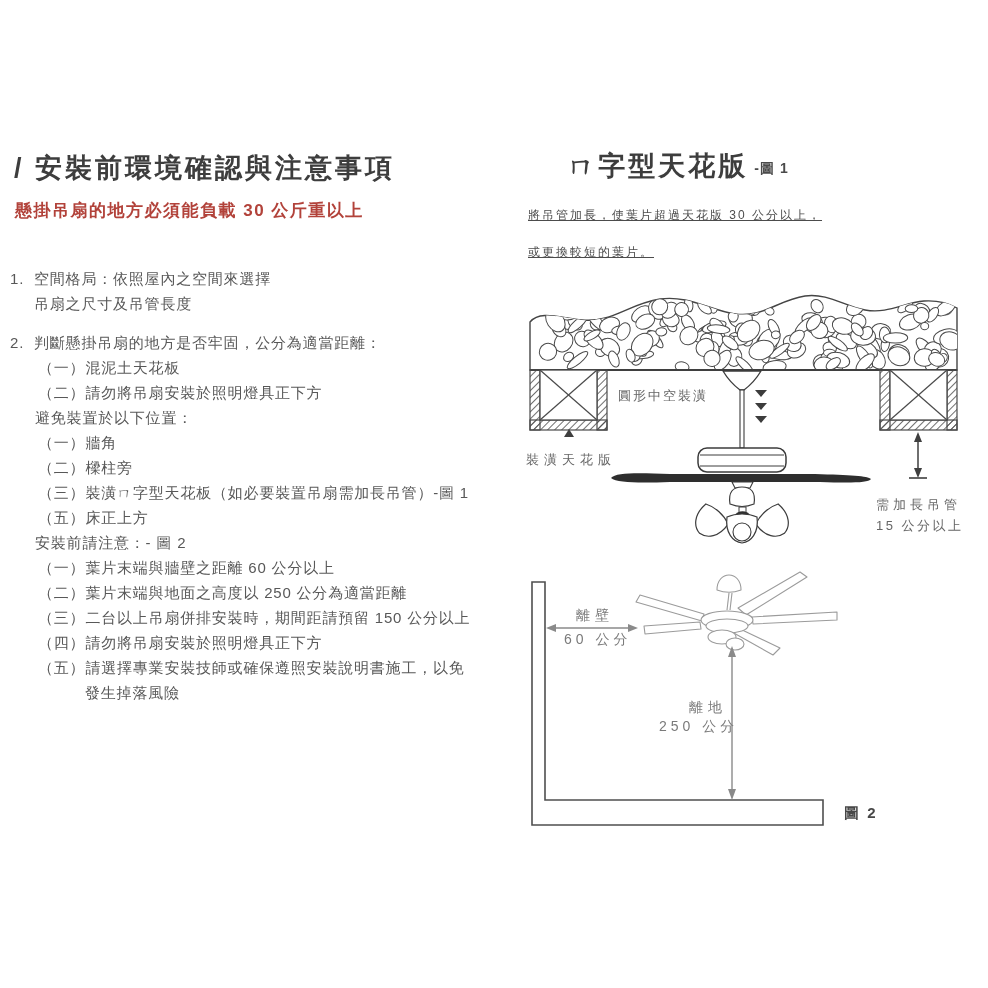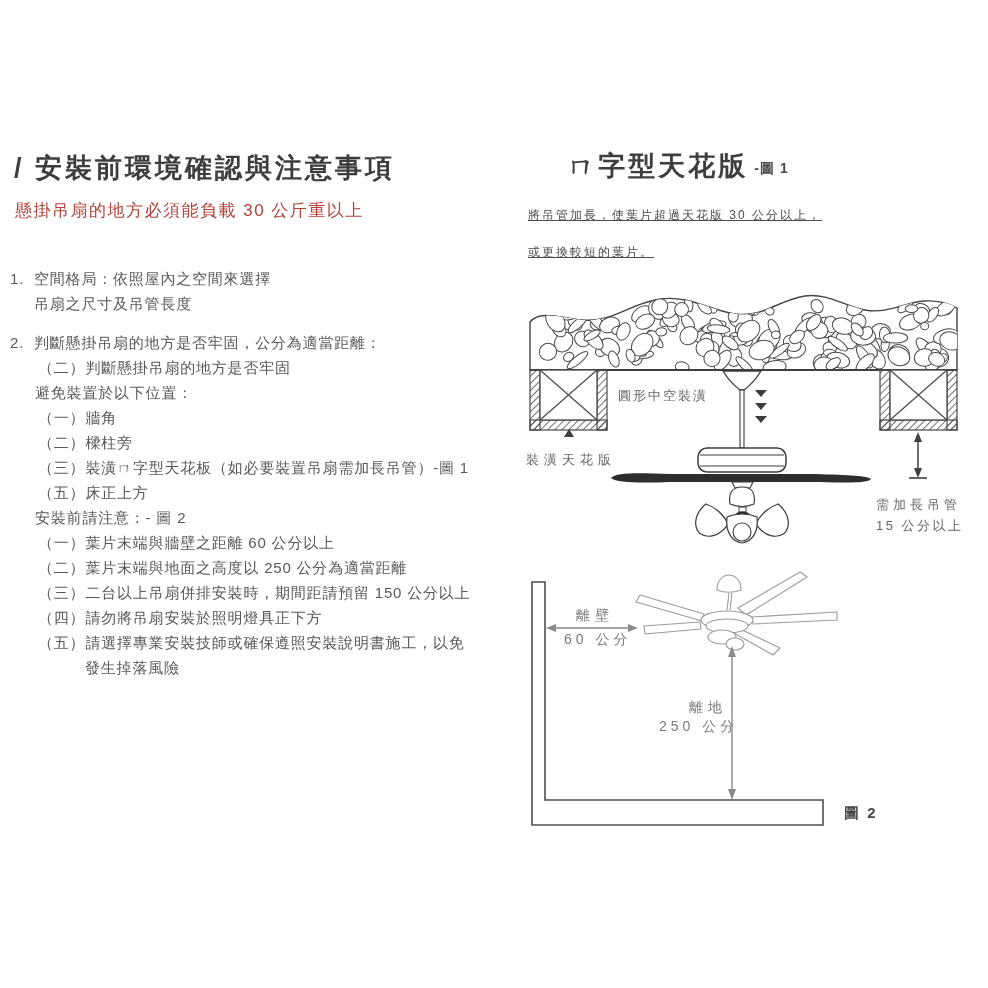--- a/index.html
+++ b/index.html
@@ -13,21 +13,21 @@
     border-radius:17px;
   }
   
   .doc-title {
     position:absolute; left:14px; top:150px;
     font-size:27px; font-weight:600; letter-spacing:3px;
     color:#3d3d3d; white-space:nowrap;
   }
   .doc-warning {
     position:absolute; left:15px; top:199px;
-    font-size:17px; font-weight:400; letter-spacing:1.5px;
+    font-size:17px; font-weight:700; letter-spacing:1.5px;
     color:#b2423a; white-space:nowrap;
   }
   .notes {
     position:absolute; left:10px; top:266px; width:500px;
     font-size:15px; line-height:25px; letter-spacing:0.8px;
     color:#585858;
   }
   .notes .item { display:flex; }
   .notes .num { width:24px; flex:0 0 24px; }
   .notes .item-2 { margin-top:14px; }
@@ -69,21 +69,22 @@
       <span class="num">1.</span>
       <span>
         <span>空間格局：依照屋內之空間來選擇</span><br>
         <span>吊扇之尺寸及吊管長度</span>
       </span>
     </div>
     <div class="item item-2">
       <span class="num">2.</span>
       <span>判斷懸掛吊扇的地方是否牢固，公分為適當距離：</span>
     </div>
-    <div class="sub">（二）判斷懸掛吊扇的地方是否牢固</div>
+    <div class="sub">（一）混泥土天花板</div>
+    <div class="sub">（二）請勿將吊扇安裝於照明燈具正下方</div>
     <div class="note">避免裝置於以下位置：</div>
     <div class="sub">（一）牆角</div>
     <div class="sub">（二）樑柱旁</div>
     <div class="sub">（三）裝潢ㄇ字型天花板（如必要裝置吊扇需加長吊管）-圖 1</div>
     <div class="sub">（五）床正上方</div>
     <div class="note">安裝前請注意：- 圖 2</div>
     <div class="sub">（一）葉片末端與牆壁之距離 60 公分以上</div>
     <div class="sub">（二）葉片末端與地面之高度以 250 公分為適當距離</div>
     <div class="sub">（三）二台以上吊扇併排安裝時，期間距請預留 150 公分以上</div>
     <div class="sub">（四）請勿將吊扇安裝於照明燈具正下方</div>

